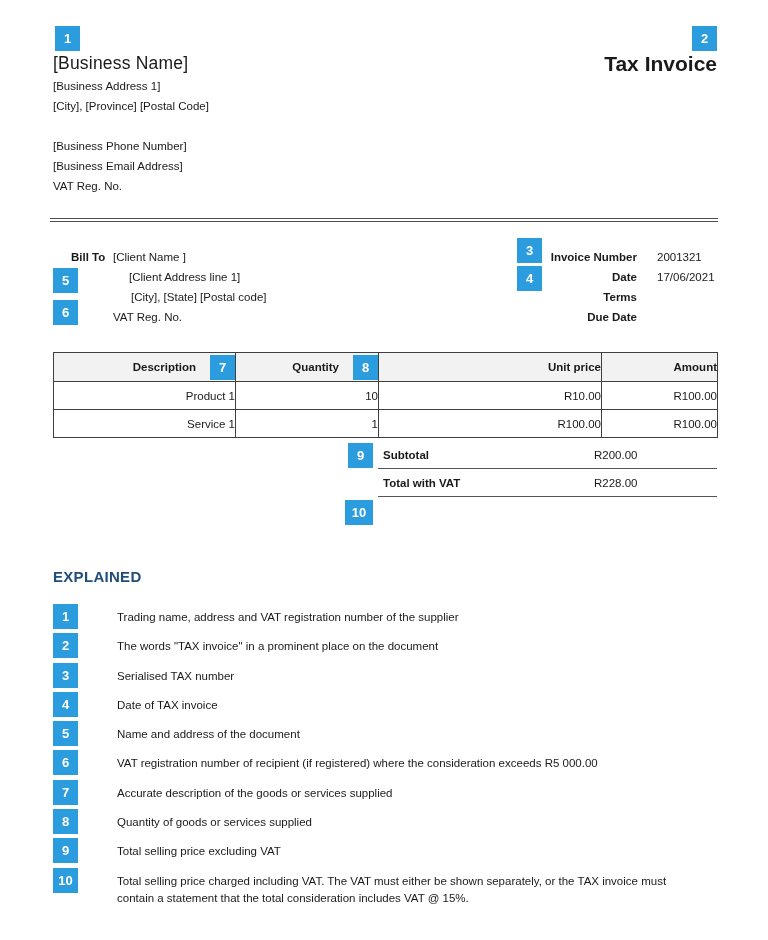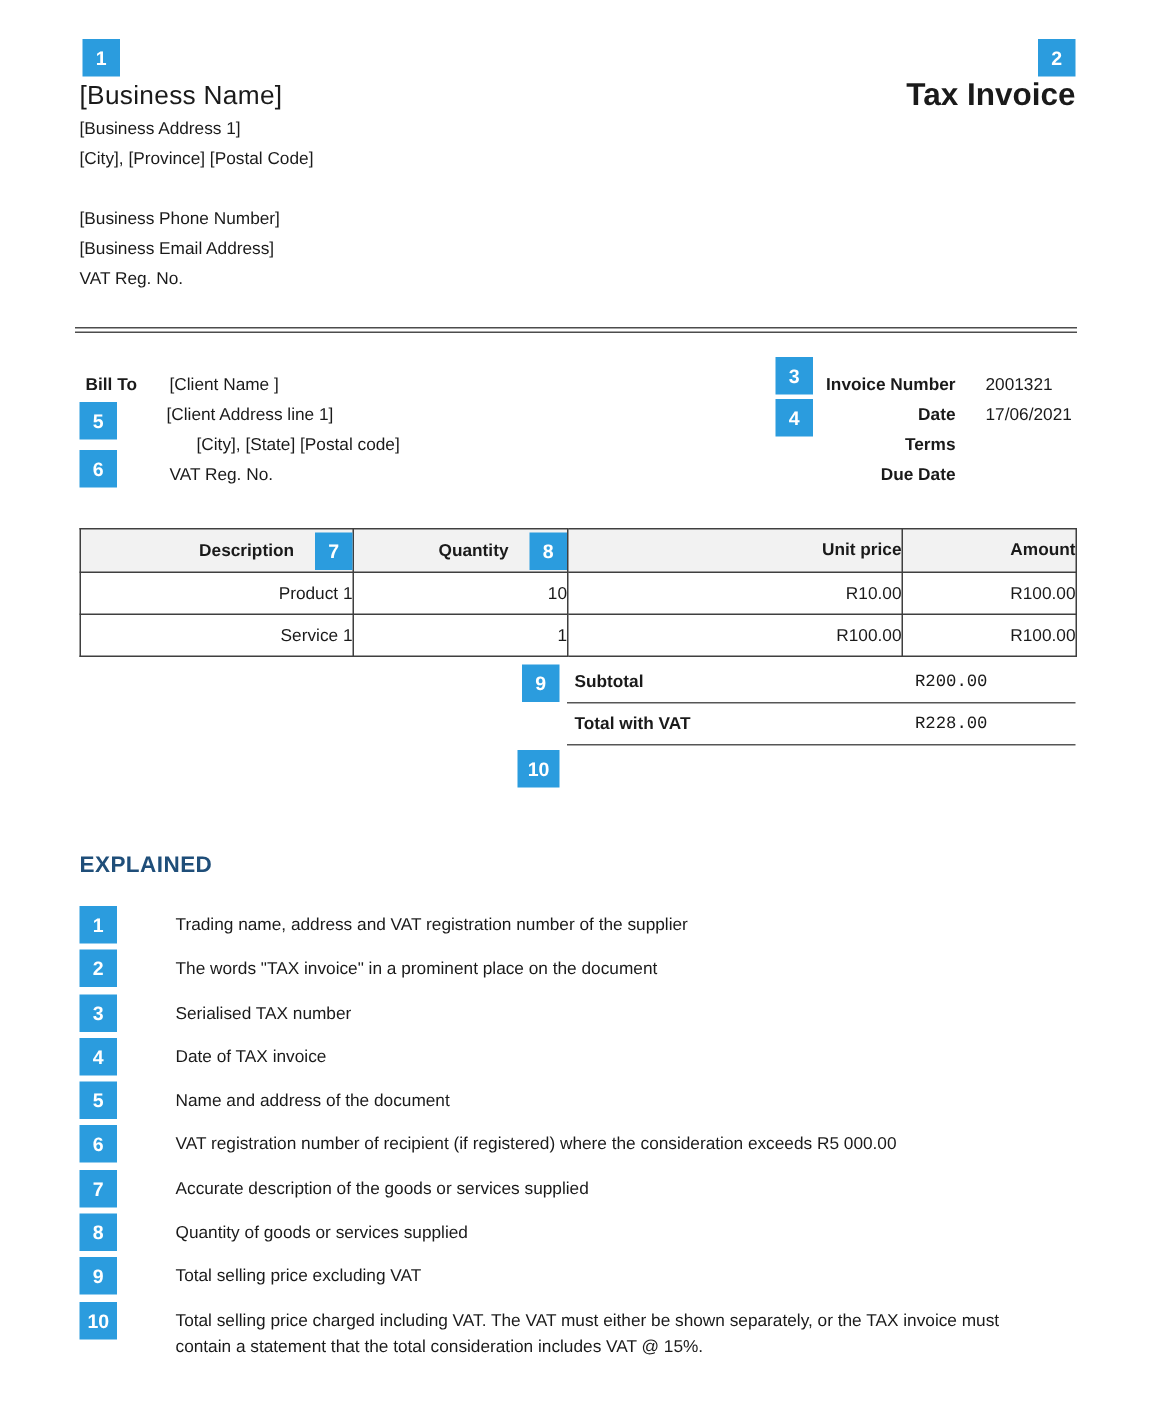--- a/index.html
+++ b/index.html
@@ -53,21 +53,21 @@
   table.items{border:1.5px solid var(--tblborder);}
   .hdr-badge{margin-left:14px;}
   .totals{
     position:absolute;left:378px;top:441px;width:339px;font-size:11.5px;
   }
   .totals .trow{
     position:relative;height:28px;border-bottom:1px solid #565656;
     display:flex;align-items:center;
   }
   .totals .tlabel{font-weight:bold;padding-left:5px;}
-  .totals .tvalue{position:absolute;left:232px;font-family:Liberation Mono, monospace;}
+  .totals .tvalue{position:absolute;left:216px;}
   .explained-title{
     position:absolute;left:53px;top:568px;
     color:var(--navy);font-weight:bold;font-size:15px;letter-spacing:.3px;
   }
   .exp-list{position:absolute;left:53px;top:604px;width:664px;}
   .exp-row{display:flex;margin-bottom:4.3px;}
   .exp-badge{
     flex:0 0 25px;width:25px;height:25px;background:var(--blue);
     color:#fff;font-weight:bold;font-size:13px;
     display:flex;align-items:center;justify-content:center;
@@ -89,25 +89,25 @@
   <div class="abs small" style="left:53px;top:76px;">[Business Address 1]</div>
   <div class="abs small" style="left:53px;top:96px;">[City], [Province] [Postal Code]</div>
   <div class="abs small" style="left:53px;top:136px;">[Business Phone Number]</div>
   <div class="abs small" style="left:53px;top:156px;">[Business Email Address]</div>
   <div class="abs small" style="left:53px;top:176px;">VAT Reg. No.</div>
 
   <div class="abs doc-title" style="right:51px;top:52px;">Tax Invoice</div>
 
   <div class="divider" style="top:218px;"></div>
 
-  <div class="abs row20 bold" style="left:57px;top:247px;">Bill To</div>
+  <div class="abs row20 bold" style="left:71px;top:247px;">Bill To</div>
   <div class="badge" style="left:53px;top:268px;">5</div>
   <div class="badge" style="left:53px;top:300px;">6</div>
   <div class="abs row20" style="left:113px;top:247px;">[Client Name ]</div>
-  <div class="abs row20" style="left:111px;top:267px;">[Client Address line 1]</div>
+  <div class="abs row20" style="left:129px;top:267px;">[Client Address line 1]</div>
   <div class="abs row20" style="left:113px;top:287px;padding-left:18px;">[City], [State] [Postal code]</div>
   <div class="abs row20" style="left:113px;top:307px;">VAT Reg. No.</div>
 
   <div class="badge" style="left:517px;top:238px;">3</div>
   <div class="badge" style="left:517px;top:266px;">4</div>
   <div class="abs meta-labels" style="left:480px;top:247px;width:157px;">
     <div class="row20 bold">Invoice Number</div>
     <div class="row20 bold">Date</div>
     <div class="row20 bold">Terms</div>
     <div class="row20 bold">Due Date</div>

